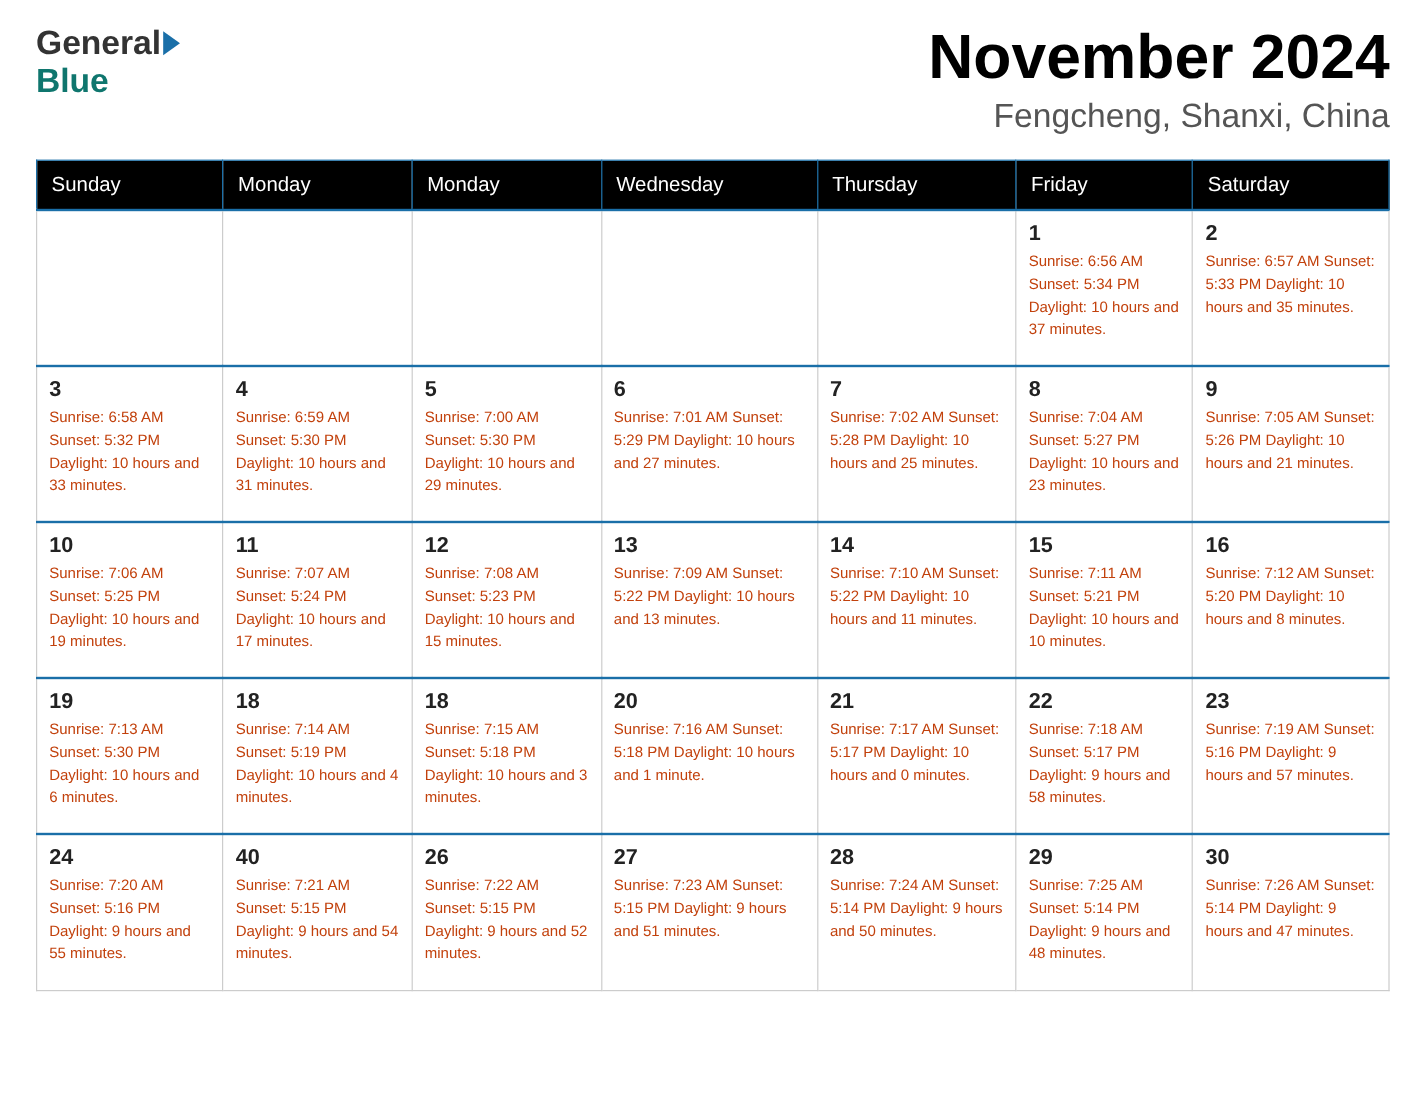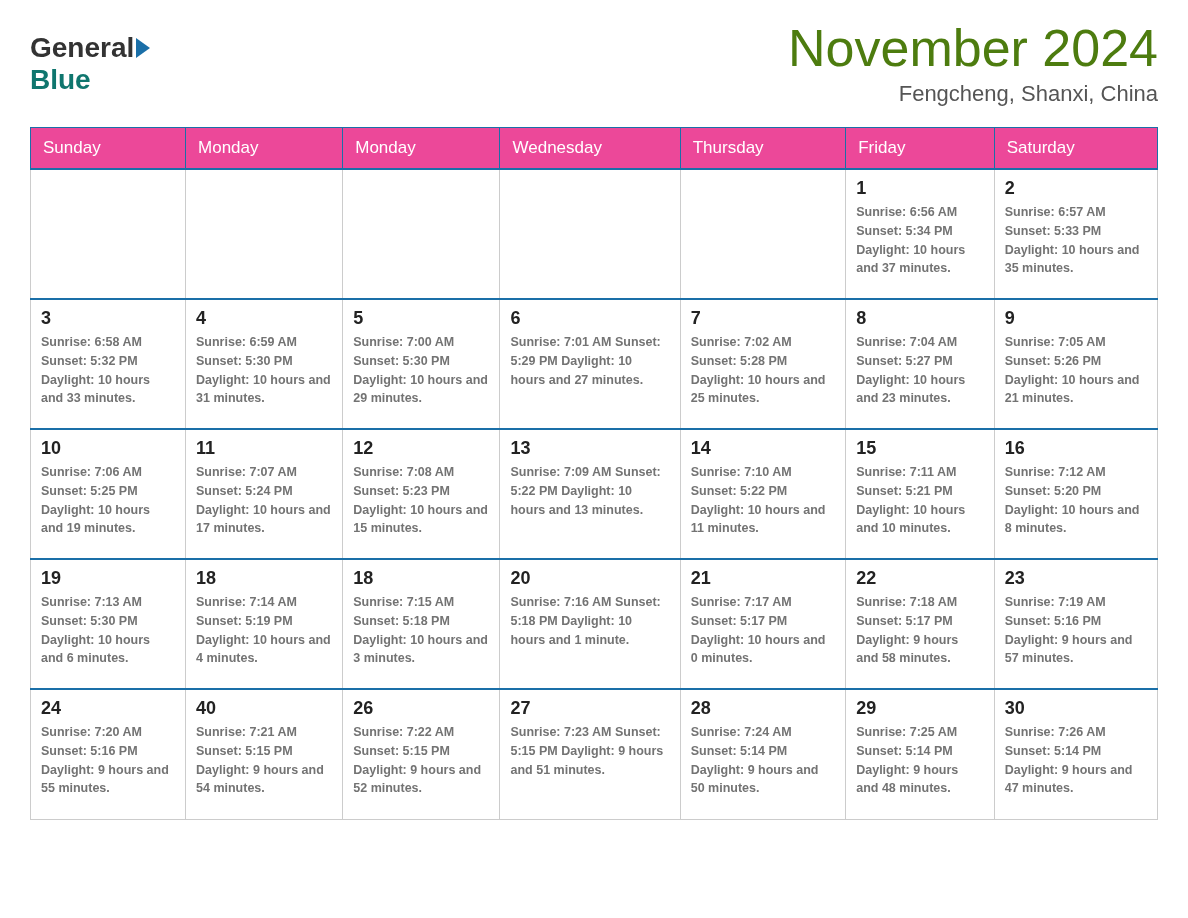--- a/index.html
+++ b/index.html
@@ -6,21 +6,21 @@
     body {
       font-family: Arial, sans-serif;
       background: #fff;
       width: 1188px;
       min-height: 918px;
       padding: 20px 30px;
     }
     .header {
       display: flex;
       justify-content: space-between;
-      align-items: center;
+      align-items: flex-start;
       margin-bottom: 20px;
     }
     .logo {
       display: flex;
       flex-direction: column;
       align-items: flex-start;
     }
     .logo-text {
       font-size: 28px;
       font-weight: bold;
@@ -41,35 +41,35 @@
     .logo-blue {
       color: #0f766e;
       font-size: 28px;
       font-weight: bold;
     }
     .title-block {
       text-align: right;
     }
     .month-year {
       font-size: 52px;
-      font-weight: normal;
-      color: #4d7c0f;
+      font-weight: bold;
+      color: #000000;
       line-height: 1.1;
     }
     .location {
-      font-size: 22px;
+      font-size: 28px;
       color: #555;
       margin-top: 4px;
     }
     table {
       width: 100%;
       border-collapse: collapse;
     }
     thead tr {
-      background-color: #ec4899;
+      background-color: #000000;
     }
     thead th {
       color: #fff;
       font-size: 17px;
       font-weight: normal;
       padding: 10px 12px;
       text-align: left;
       border: 1px solid #1a6fa8;
     }
     tbody tr {
@@ -87,23 +87,22 @@
     }
     .day-num {
       font-size: 18px;
       font-weight: bold;
       color: #222;
       margin-bottom: 4px;
       display: block;
     }
     .day-info {
       font-size: 12.5px;
-      color: #737373;
+      color: #c2410c;
       line-height: 1.5;
-      font-weight: bold;
     }
     tbody tr td:first-child {
       border-left: 1px solid #ccc;
     }
     tbody tr:first-child {
       border-top: 2px solid #1a6fa8;
     }
   </style>
 </head>
 <body>

